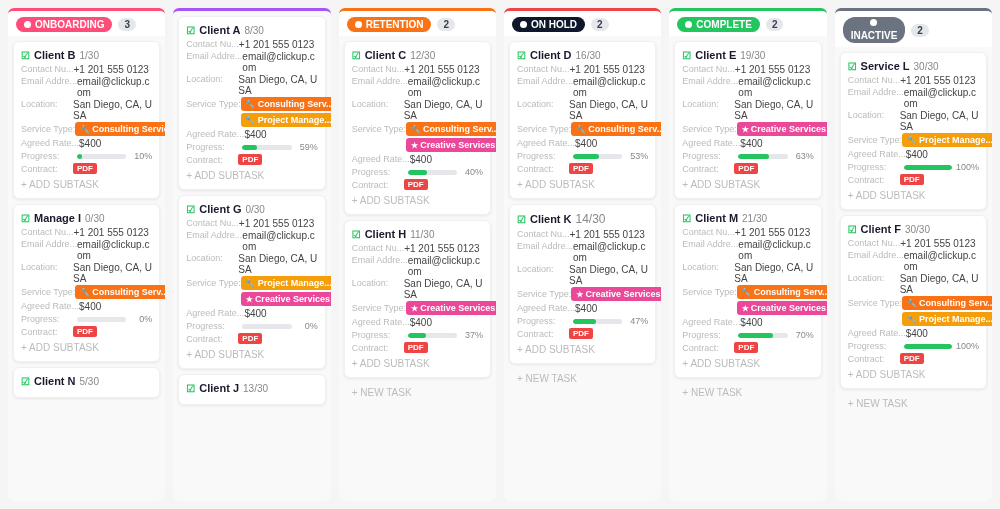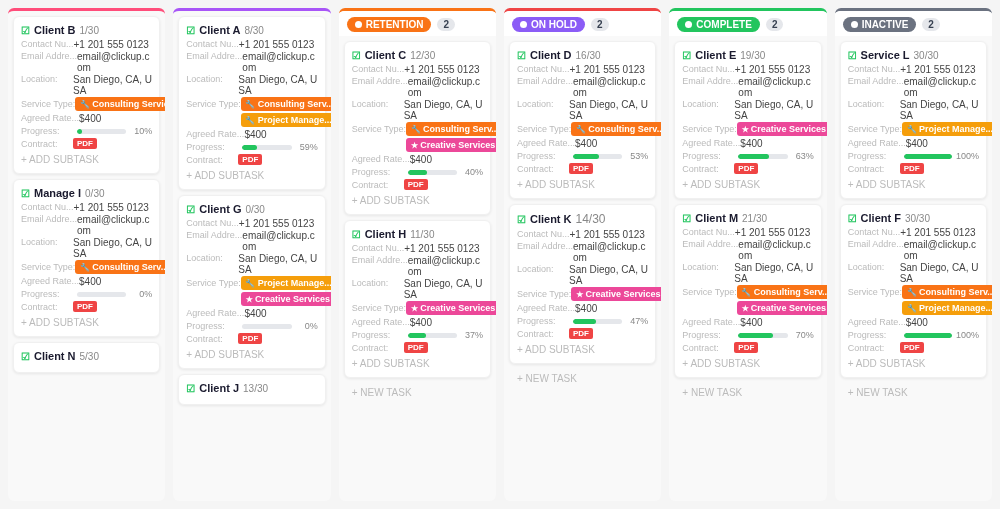--- a/index.html
+++ b/index.html
@@ -27,20 +27,27 @@
     .col-complete { border-top: 3px solid #22c55e; }
     .col-inactive { border-top: 3px solid #6b7280; }
 
     .column-wrap { display: flex; flex-direction: column; flex: 1; min-width: 0; background: #f9f9f9; border-radius: 6px; padding: 0; }
   </style>
 </head>
 <body>
 
 <div class="board">
     <div class="column-wrap col-onboarding" style="border-top: 3px solid rgb(255, 77, 122); border-radius: 6px; background: rgb(249, 249, 249); display: flex; flex-direction: column; flex: 1 1 0%; min-width: 0px; overflow: hidden;">
+      <div style="display: flex; align-items: center; gap: 6px; padding: 6px 8px 4px; background: white;">
+        <span class="column-badge" style="background: rgb(255, 77, 122); padding: 2px 8px; border-radius: 12px; font-size: 10px; font-weight: bold; color: white;">
+          <span style="width: 7px; height: 7px; border-radius: 50%; background: white; display: inline-block;"></span>
+          <span>ONBOARDING</span>
+        </span>
+        <span class="count-badge" style="background: rgb(229, 231, 235); color: rgb(55, 65, 81); padding: 1px 6px; border-radius: 10px; font-size: 10px; font-weight: bold;">3</span>
+      </div>
       <div style="display: flex; flex-direction: column; gap: 5px; overflow-y: auto; flex: 1 1 0%; padding: 5px 5px 0px;">
         <div class="card" style="background: white; border-radius: 6px; padding: 7px; box-shadow: rgba(0, 0, 0, 0.08) 0px 1px 3px; border: 1px solid rgb(240, 240, 240);">
           <div style="font-weight: bold; font-size: 11px; color: rgb(26, 26, 46); margin-bottom: 3px; display: flex; align-items: center; gap: 4px;">
             <span style="color: rgb(34, 197, 94); font-size: 10px;">☑</span>
             <span>Client B</span>
             <span style="color: rgb(136, 136, 136); font-size: 10px; font-weight: normal;">1/30</span>
           </div>
           <div style="display: flex; align-items: flex-start; margin-bottom: 1px;">
             <span style="color: rgb(187, 187, 187); min-width: 52px; font-size: 9px; flex-shrink: 0;">Contact Nu...</span>
             <span style="color: rgb(68, 68, 68); font-size: 10px; word-break: break-all;">+1 201 555 0123</span>
@@ -338,21 +345,21 @@
             <span style="color: rgb(187, 187, 187); font-size: 9px; min-width: 52px;">Contract:</span>
             <span style="background: rgb(239, 68, 68); color: white; font-size: 8px; padding: 1px 4px; border-radius: 2px; font-weight: bold;">PDF</span>
           </div>
           <div style="font-size: 10px; color: rgb(187, 187, 187); padding: 3px 0px 1px; cursor: pointer;">+ ADD SUBTASK</div>
         </div>
         <div style="font-size: 10px; color: rgb(187, 187, 187); padding: 4px 8px; cursor: pointer; text-align: left;">+ NEW TASK</div>
       </div>
     </div>
     <div class="column-wrap col-onhold" style="border-top: 3px solid rgb(239, 68, 68); border-radius: 6px; background: rgb(249, 249, 249); display: flex; flex-direction: column; flex: 1 1 0%; min-width: 0px; overflow: hidden;">
       <div style="display: flex; align-items: center; gap: 6px; padding: 6px 8px 4px; background: white;">
-        <span class="column-badge" style="background: #8b5cf6; padding: 2px 8px; border-radius: 12px; font-size: 10px; font-weight: bold; color: white;">
+        <span class="column-badge" style="background: #0f172a; padding: 2px 8px; border-radius: 12px; font-size: 10px; font-weight: bold; color: white;">
           <span style="width: 7px; height: 7px; border-radius: 50%; background: white; display: inline-block;"></span>
           <span>ON HOLD</span>
         </span>
         <span class="count-badge" style="background: rgb(229, 231, 235); color: rgb(55, 65, 81); padding: 1px 6px; border-radius: 10px; font-size: 10px; font-weight: bold;">2</span>
       </div>
       <div style="display: flex; flex-direction: column; gap: 5px; overflow-y: auto; flex: 1 1 0%; padding: 5px 5px 0px;">
         <div class="card" style="background: white; border-radius: 6px; padding: 7px; box-shadow: rgba(0, 0, 0, 0.08) 0px 1px 3px; border: 1px solid rgb(240, 240, 240);">
           <div style="font-weight: bold; font-size: 11px; color: rgb(26, 26, 46); margin-bottom: 3px; display: flex; align-items: center; gap: 4px;">
             <span style="color: rgb(34, 197, 94); font-size: 10px;">☑</span>
             <span>Client D</span>
@@ -542,21 +549,21 @@
             <span style="color: rgb(187, 187, 187); font-size: 9px; min-width: 52px;">Contract:</span>
             <span style="background: rgb(239, 68, 68); color: white; font-size: 8px; padding: 1px 4px; border-radius: 2px; font-weight: bold;">PDF</span>
           </div>
           <div style="font-size: 10px; color: rgb(187, 187, 187); padding: 3px 0px 1px; cursor: pointer;">+ ADD SUBTASK</div>
         </div>
         <div style="font-size: 10px; color: rgb(187, 187, 187); padding: 4px 8px; cursor: pointer; text-align: left;">+ NEW TASK</div>
       </div>
     </div>
     <div class="column-wrap col-inactive" style="border-top: 3px solid rgb(107, 114, 128); border-radius: 6px; background: rgb(249, 249, 249); display: flex; flex-direction: column; flex: 1 1 0%; min-width: 0px; overflow: hidden;">
       <div style="display: flex; align-items: center; gap: 6px; padding: 6px 8px 4px; background: white;">
-        <span class="column-badge" style="background: rgb(107, 114, 128); padding: 2px 8px; border-radius: 12px; font-size: 10px; font-weight: bold; color: white;">
+        <span class="column-badge" style="background: rgb(107, 114, 128); padding: 2px 8px; border-radius: 12px; font-size: 10px; font-weight: bold; color: white; flex-direction: column;">
           <span style="width: 7px; height: 7px; border-radius: 50%; background: white; display: inline-block;"></span>
           <span>INACTIVE</span>
         </span>
         <span class="count-badge" style="background: rgb(229, 231, 235); color: rgb(55, 65, 81); padding: 1px 6px; border-radius: 10px; font-size: 10px; font-weight: bold;">2</span>
       </div>
       <div style="display: flex; flex-direction: column; gap: 5px; overflow-y: auto; flex: 1 1 0%; padding: 5px 5px 0px;">
         <div class="card" style="background: white; border-radius: 6px; padding: 7px; box-shadow: rgba(0, 0, 0, 0.08) 0px 1px 3px; border: 1px solid rgb(240, 240, 240);">
           <div style="font-weight: bold; font-size: 11px; color: rgb(26, 26, 46); margin-bottom: 3px; display: flex; align-items: center; gap: 4px;">
             <span style="color: rgb(34, 197, 94); font-size: 10px;">☑</span>
             <span>Service L</span>

